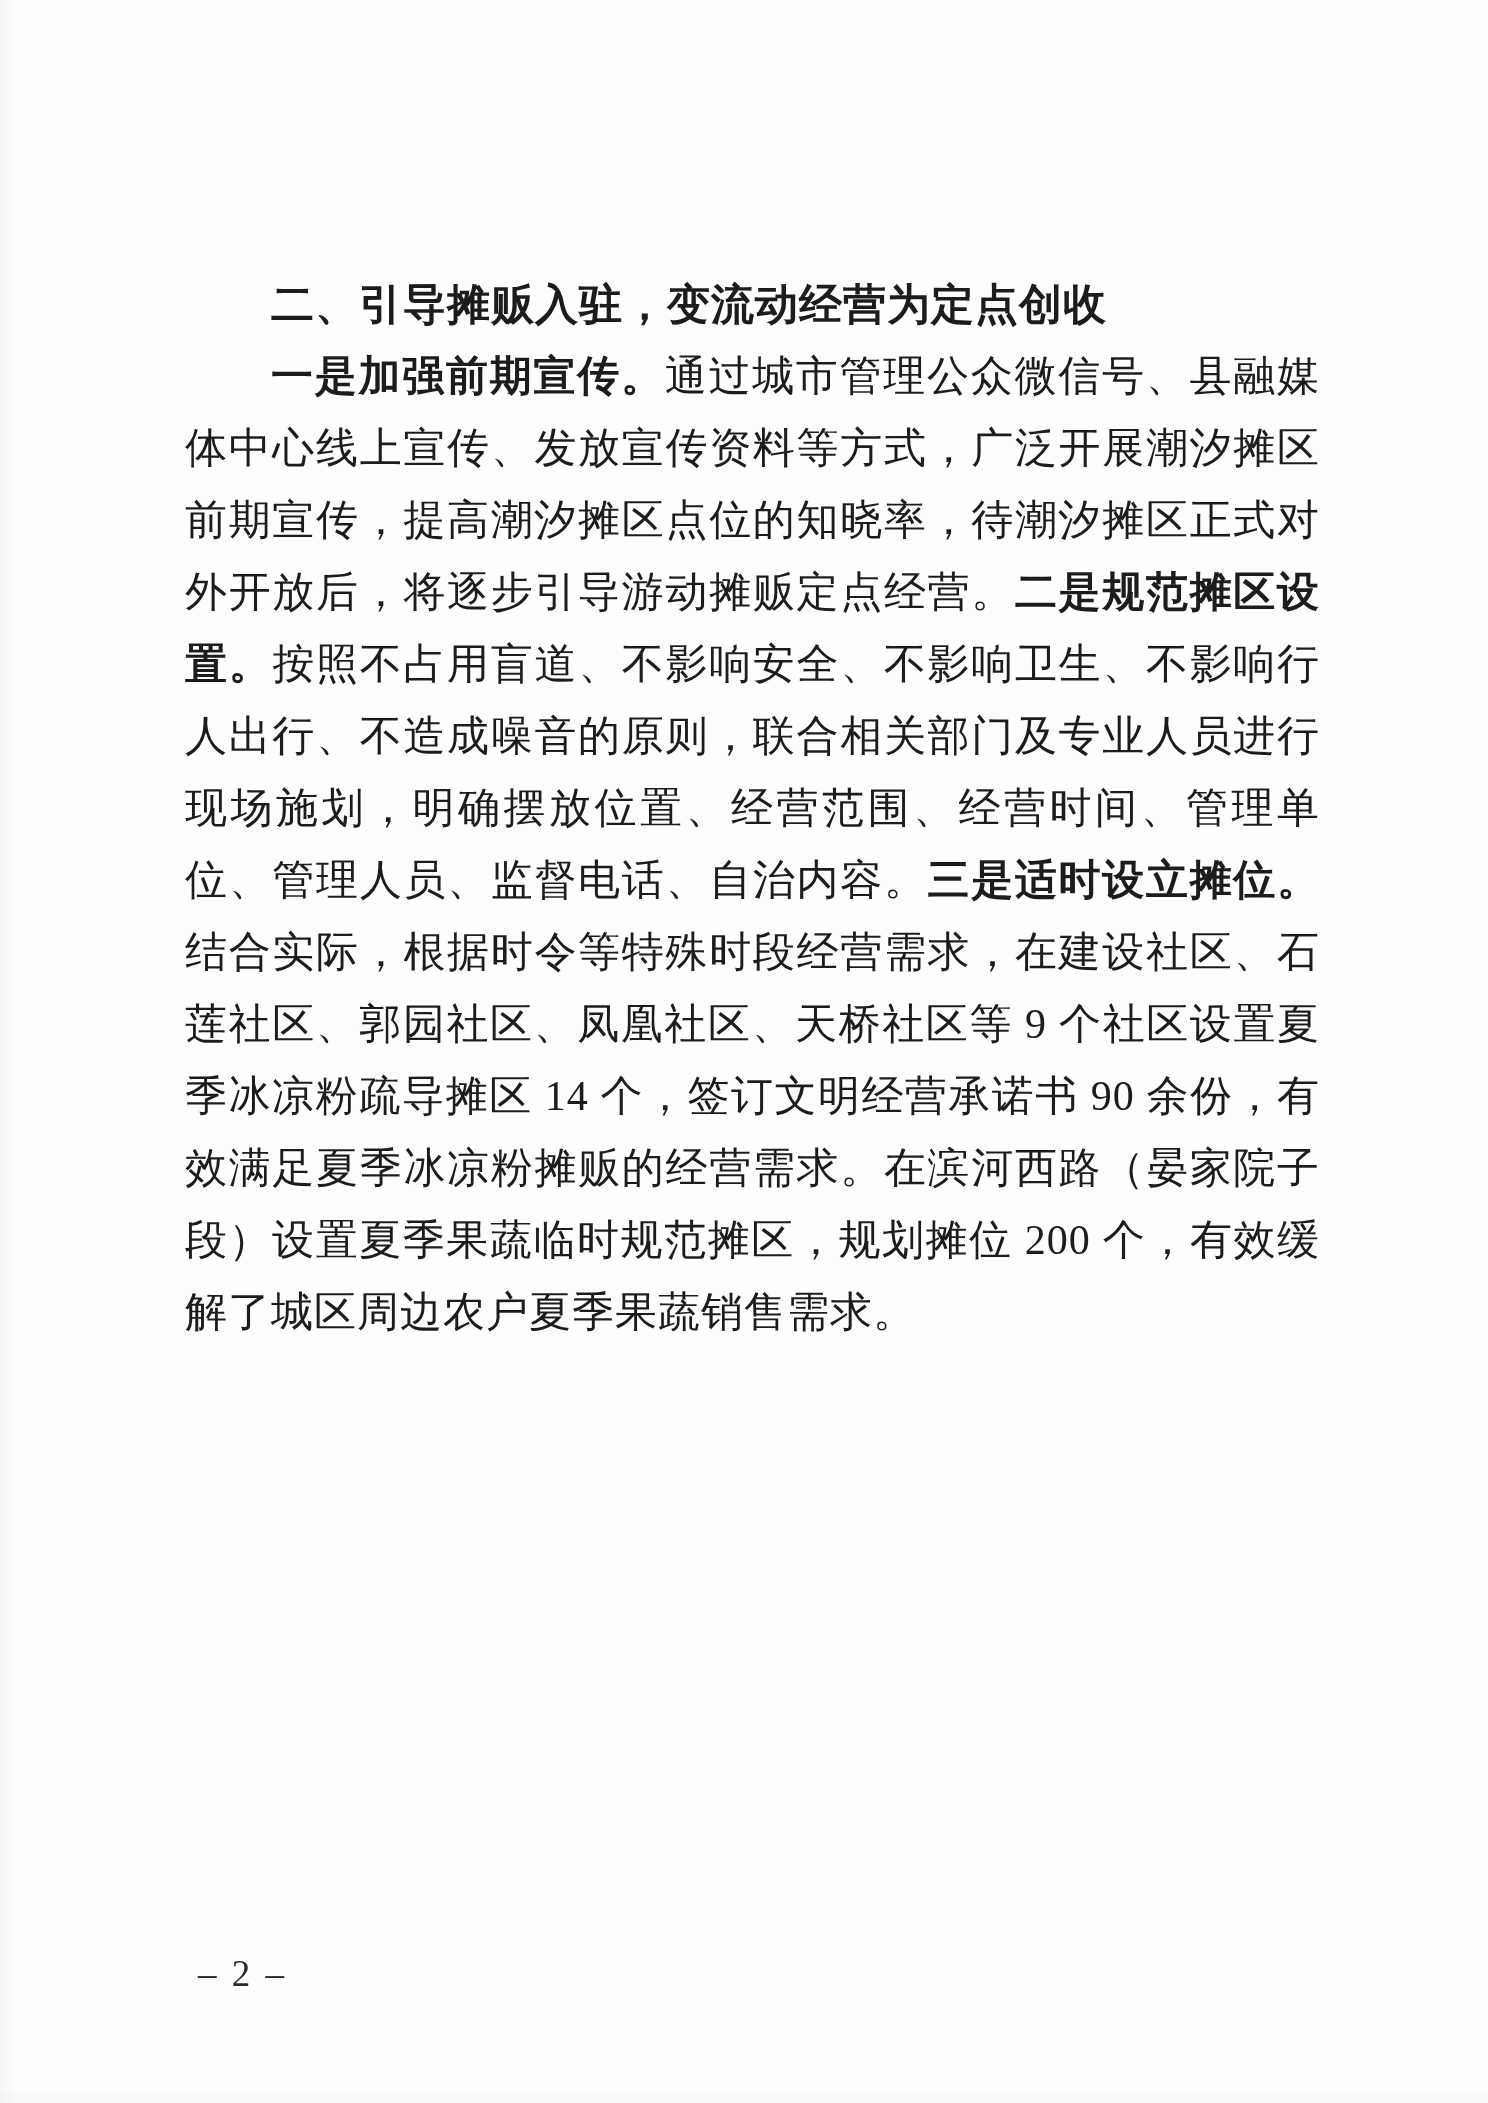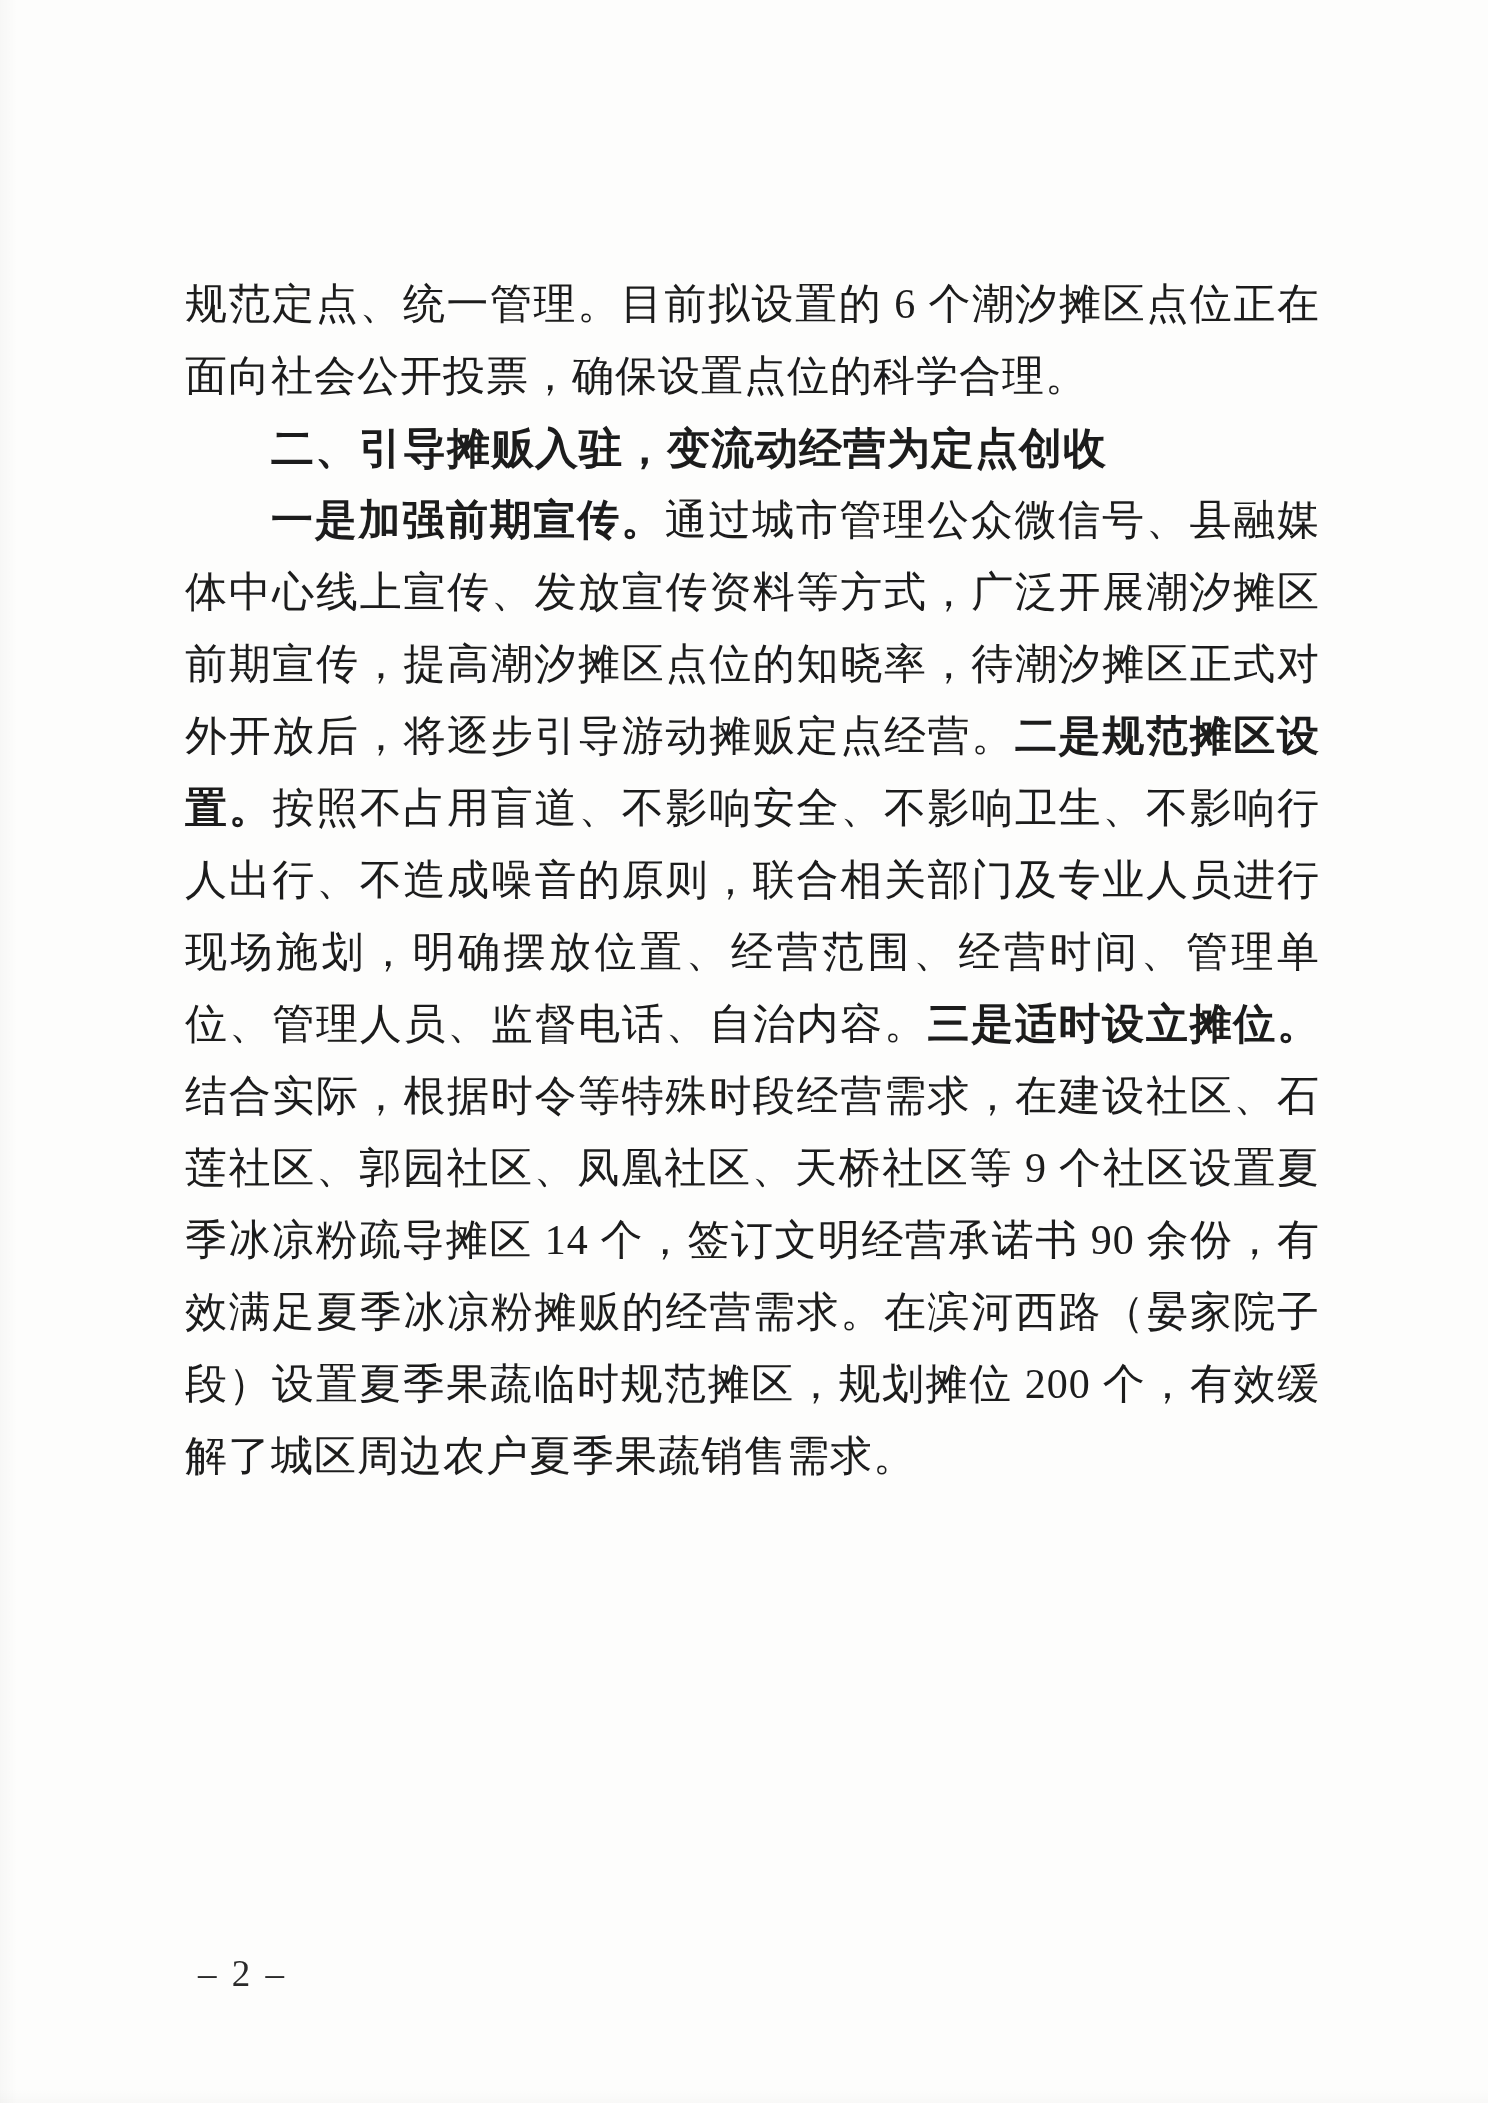--- a/index.html
+++ b/index.html
@@ -68,23 +68,20 @@
   }
 </style>
 </head>
 <body>
 
 <div class="page">
   <div class="scan-shade"></div>
 
   <div class="text-block">
 
-    <p class="para no-indent">
-      <span>规范定点、统一管理。目前拟设置的 6 个潮汐摊区点位正在面向社会公开投票，确保设置点位的科学合理。</span>
-    </p>
 
     <p class="para heading">
       <span>二、引导摊贩入驻，变流动经营为定点创收</span>
     </p>
 
     <p class="para">
       <span class="run-bold">一是加强前期宣传。</span><span>通过城市管理公众微信号、县融媒体中心线上宣传、发放宣传资料等方式，广泛开展潮汐摊区前期宣传，提高潮汐摊区点位的知晓率，待潮汐摊区正式对外开放后，将逐步引导游动摊贩定点经营。</span><span class="run-bold">二是规范摊区设置。</span><span>按照不占用盲道、不影响安全、不影响卫生、不影响行人出行、不造成噪音的原则，联合相关部门及专业人员进行现场施划，明确摆放位置、经营范围、经营时间、管理单位、管理人员、监督电话、自治内容。</span><span class="run-bold">三是适时设立摊位。</span><span>结合实际，根据时令等特殊时段经营需求，在建设社区、石莲社区、郭园社区、凤凰社区、天桥社区等 9 个社区设置夏季冰凉粉疏导摊区 14 个，签订文明经营承诺书 90 余份，有效满足夏季冰凉粉摊贩的经营需求。在滨河西路（晏家院子段）设置夏季果蔬临时规范摊区，规划摊位 200 个，有效缓解了城区周边农户夏季果蔬销售需求。</span>
     </p>
 
 

